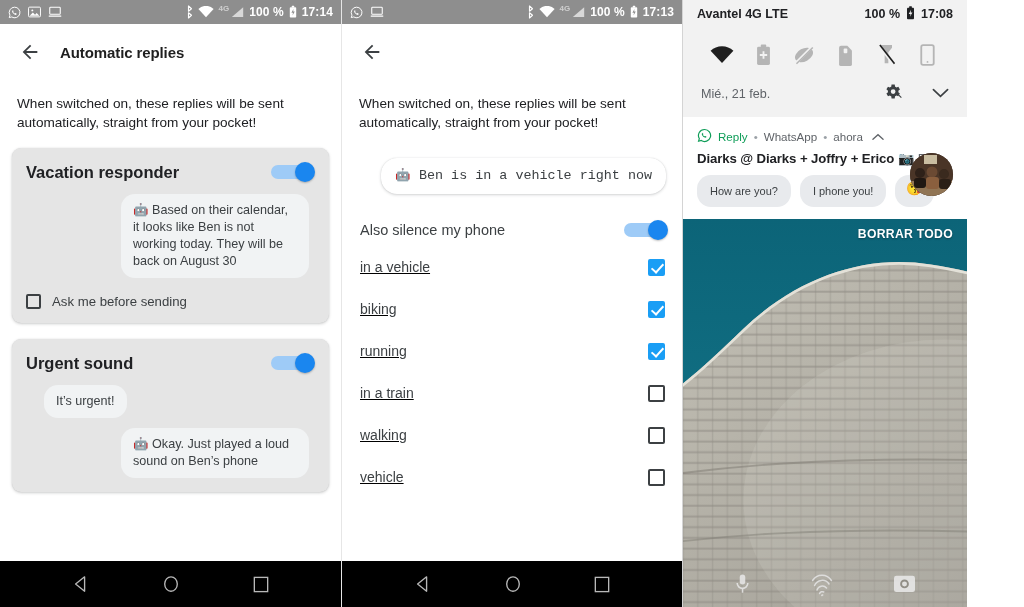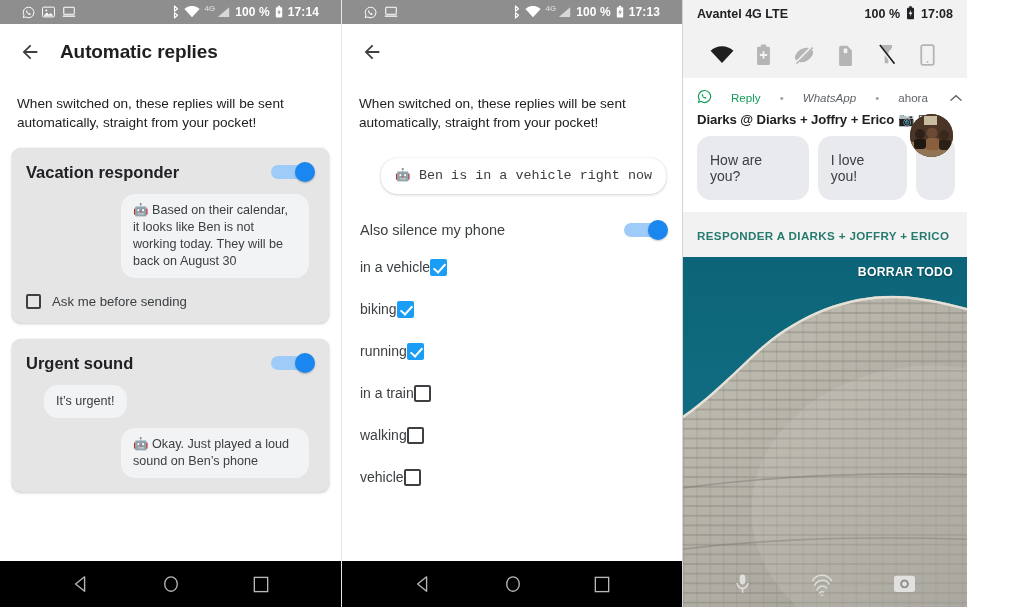--- a/index.html
+++ b/index.html
@@ -14,37 +14,37 @@
   
   .panel { position: relative; height: 607px; overflow: hidden; background: #fff; }
   .panel.p1, .panel.p2 { width: 341px; }
   .panel.p3 { width: 285px; }
   .panel.p2 { border-left: 1px solid #e6e6e6; }
   .panel.p3 { border-left: 1px solid #d4d4d4; }
 
   
   .statusbar {
     height: 24px; background: #8e8e8e; color: #ffffff;
-    display: flex; align-items: center; padding: 0 22px;
+    display: flex; align-items: center; padding: 0 8px;
     font-size: 11.5px; font-weight: 700;
   }
   .sb-left { display: flex; align-items: center; gap: 7px; }
   .sb-right { margin-left: auto; display: flex; align-items: center; gap: 5px; }
   .sb-ico { display: inline-flex; align-items: center; justify-content: center; }
   .sb-ico svg { display: block; }
   .sb-txt { font-size: 12px; font-weight: 700; letter-spacing: .1px; }
   .sb-4g { font-size: 8px; font-weight: 700; color: #cfcfcf; position: relative; top: -4px; margin-right: -3px; }
 
   
   .appbar { display: flex; align-items: center; height: 56px; padding: 0 8px; background: #fff; }
   .back-btn {
     width: 44px; height: 44px; display: flex; align-items: center; justify-content: center;
     cursor: pointer; border-radius: 50%;
   }
-  .apptitle { font-size: 19px; font-weight: 700; color: #1f1f1f; margin-left: 8px; letter-spacing: -.1px; }
+  .apptitle { font-size: 15px; font-weight: 700; color: #1f1f1f; margin-left: 8px; letter-spacing: -.1px; }
 
   .intro {
     padding: 14px 17px 0 17px; font-size: 13.6px; line-height: 19px; color: #202124;
   }
 
   
   .cards { padding: 16px 12px 0 12px; }
   .card {
     background: #e5e5e5; border-radius: 9px; padding: 14px 14px 14px 14px;
     box-shadow: 0 1px 3px rgba(60,64,67,.26), 0 0 1px rgba(60,64,67,.16);
@@ -86,22 +86,22 @@
     box-shadow: 0 1px 3px rgba(60,64,67,.22), 0 0 1px rgba(60,64,67,.2);
     font-size: 13.4px; color: #3c4043;
   }
   .p2-row-r { display: flex; justify-content: flex-end; margin-top: 14px; font-family: Liberation Mono, monospace; }
   .silence-row {
     display: flex; align-items: center; justify-content: space-between;
     padding: 0 14px 0 18px; margin-top: 26px; cursor: pointer;
   }
   .silence-lbl { font-size: 14.5px; color: #3c4043; }
   .listrow {
-    display: flex; align-items: center; justify-content: flex-start;
-    padding: 0 17px 0 18px; height: 42px; cursor: pointer;
+    display: flex; align-items: center; justify-content: space-between;
+    padding: 0 17px 0 18px; height: 42px; cursor: pointer; text-decoration: underline;
   }
   .listrow .lbl { font-size: 14px; color: #3c4043; }
   .lbox { width: 17px; height: 17px; border: 2px solid #3c4043; border-radius: 2px; flex: none; }
   .lbox.on { background: #1a9ef5; border-color: #1a9ef5; position: relative; }
   .lbox.on::after {
     content: ""; position: absolute; left: 4px; top: 0px; width: 5px; height: 10px;
     border: solid #fff; border-width: 0 2px 2px 0; transform: rotate(42deg);
   }
 
   
@@ -125,29 +125,29 @@
   .qs-tile { cursor: pointer; display: flex; align-items: center; justify-content: center; width: 34px; height: 34px; }
   .qs-foot {
     display: flex; align-items: center; padding: 4px 18px 12px 18px;
   }
   .qs-date { font-size: 12.6px; color: #5f6368; font-weight: 400; }
   .qs-actions { margin-left: auto; display: flex; align-items: center; gap: 30px; }
 
   .notif {
     background: #ffffff; padding: 11px 12px 12px 14px; position: relative;
   }
-  .nhead { display: flex; align-items: center; gap: 19px; font-size: 11.6px; color: #5f6368; text-align: right; }
-  .nhead .appname { color: #0f9d58; font-weight: 400; font-style: italic; }
+  .nhead { display: flex; align-items: center; gap: 6px; font-size: 11.6px; color: #5f6368; text-align: right; }
+  .nhead .appname { color: #0f9d58; font-weight: 400; }
   .nhead .dot { color: #9aa0a6; }
   .ntitle { font-size: 13.2px; font-weight: 700; color: #202124; margin-top: 6px; letter-spacing: -.1px; }
   .ntitle .foto { color: #5f6368; font-weight: 400; }
   .chips { display: flex; gap: 9px; margin-top: 9px; }
   .chip {
-    background: #e8eaed; border-radius: 14px; padding: 16px 13px;
-    font-size: 14px; color: #3c4043; cursor: pointer;
+    background: #e8eaed; border-radius: 14px; padding: 10px 13px;
+    font-size: 11px; color: #3c4043; cursor: pointer;
   }
   .chip.emo { padding: 5px 11px; font-size: 13.5px; }
   .avatar {
     position: absolute; right: 14px; top: 36px; width: 43px; height: 43px; border-radius: 50%;
     overflow: hidden; background: #3b2f24;
   }
   .avatar svg { display: block; }
 
   .reply-strip {
     background: #f2f2f2; padding: 14px 14px 13px 14px;
@@ -463,20 +463,36 @@
           </svg>
       </span>
       <span class="qs-tile">
         <svg width="15" height="22" viewBox="0 0 16 24">
             <rect x="1.2" y="1.2" width="13.6" height="21.6" rx="2" fill="none" stroke="#b5b5b5" stroke-width="2"></rect>
             <circle cx="8" cy="19.5" r="1" fill="#b5b5b5"></circle>
           </svg>
       </span>
     </div>
 
+    <div class="qs-foot">
+      <span class="qs-date">Mié., 21 feb.</span>
+      <span class="qs-actions">
+        <span>
+          <svg width="19" height="19" viewBox="0 0 24 24">
+              <path d="M19.4 13a7.6 7.6 0 0 0 0-2l2-1.6-2-3.4-2.4 1a7.6 7.6 0 0 0-1.7-1L14.8 3h-4l-.4 2.9a7.6 7.6 0 0 0-1.7 1l-2.4-1-2 3.4L6.3 11a7.6 7.6 0 0 0 0 2l-2 1.6 2 3.4 2.4-1a7.6 7.6 0 0 0 1.7 1l.4 2.9h4l.4-2.9a7.6 7.6 0 0 0 1.7-1l2.4 1 2-3.4zM12.8 15a3 3 0 1 1 0-6 3 3 0 0 1 0 6z" fill="#3c4043"></path>
+              <path d="M20 16.5l3.2 3.2" stroke="#3c4043" stroke-width="1.4"></path>
+            </svg>
+        </span>
+        <span>
+          <svg width="17" height="12" viewBox="0 0 18 12">
+              <path d="M1.5 2.5L9 9.5l7.5-7" fill="none" stroke="#3c4043" stroke-width="1.8" stroke-linecap="round"></path>
+            </svg>
+        </span>
+      </span>
+    </div>
 
     <div class="notif">
       <div class="nhead">
         <span>
           <svg width="15" height="15" viewBox="0 0 24 24">
               <path fill="none" stroke="#0f9d58" stroke-width="1.9" d="M12 2.4A9.6 9.6 0 0 0 3.7 16.9l-1.2 4.3 4.4-1.2A9.6 9.6 0 1 0 12 2.4z"></path>
               <path fill="#0f9d58" d="M8.7 7.6c.3 0 .5 0 .7.4l.7 1.6c.1.2 0 .4-.2.6l-.3.4c-.2.2-.2.3-.1.5.4.7 1.5 1.8 2.3 2.2.2.1.3 0 .5-.1l.4-.4c.2-.2.3-.2.5-.1l1.6.8c.2.1.3.3.3.6 0 .8-.8 1.5-1.6 1.5-2.3 0-5.9-3.6-5.9-5.9 0-.8.7-1.5 1.5-1.5z"></path>
             </svg>
         </span>
         <span style="color:#0f9d58">Reply</span>
@@ -490,41 +506,38 @@
             </svg>
         </span>
       </div>
       <div class="ntitle">
         <span>Diarks @ Diarks + Joffry + Erico</span>
         <span>📷</span>
         <span class="foto">Foto</span>
       </div>
       <div class="chips">
         <span class="chip">How are you?</span>
-        <span class="chip">I love you!</span>
+        <span class="chip">I phone you!</span>
         <span class="chip emo">😘</span>
       </div>
       <div class="avatar">
         <svg width="43" height="43" viewBox="0 0 43 43">
           <rect width="43" height="43" fill="#4a3527"></rect>
           <rect x="14" y="2" width="13" height="9" fill="#e8e0c0" opacity=".8"></rect>
           <rect x="0" y="28" width="43" height="15" fill="#caa87a" opacity=".55"></rect>
           <circle cx="10" cy="20" r="5" fill="#2e2119"></circle>
           <circle cx="22" cy="19" r="5.5" fill="#6b4a33"></circle>
           <circle cx="34" cy="21" r="5" fill="#3a2a1e"></circle>
           <rect x="4" y="25" width="12" height="10" rx="3" fill="#1f1712"></rect>
           <rect x="16" y="24" width="13" height="12" rx="3" fill="#8a5f3e"></rect>
           <rect x="29" y="26" width="12" height="10" rx="3" fill="#2b1f16"></rect>
         </svg>
       </div>
     </div>
 
-    <div class="reply-strip">
-      <span class="lbl">RESPONDER A DIARKS + JOFFRY + ERICO</span>
-    </div>
 
     <div class="wall">
       <svg viewBox="0 0 342 290" preserveAspectRatio="xMidYMid slice">
         <defs>
           <linearGradient id="sky" x1="0" y1="0" x2="0" y2="1">
             <stop offset="0" stop-color="#0c6478"></stop>
             <stop offset="1" stop-color="#14788c"></stop>
           </linearGradient>
           <linearGradient id="bld" x1="0" y1="0" x2="1" y2="1">
             <stop offset="0" stop-color="#c9c6bb"></stop>

